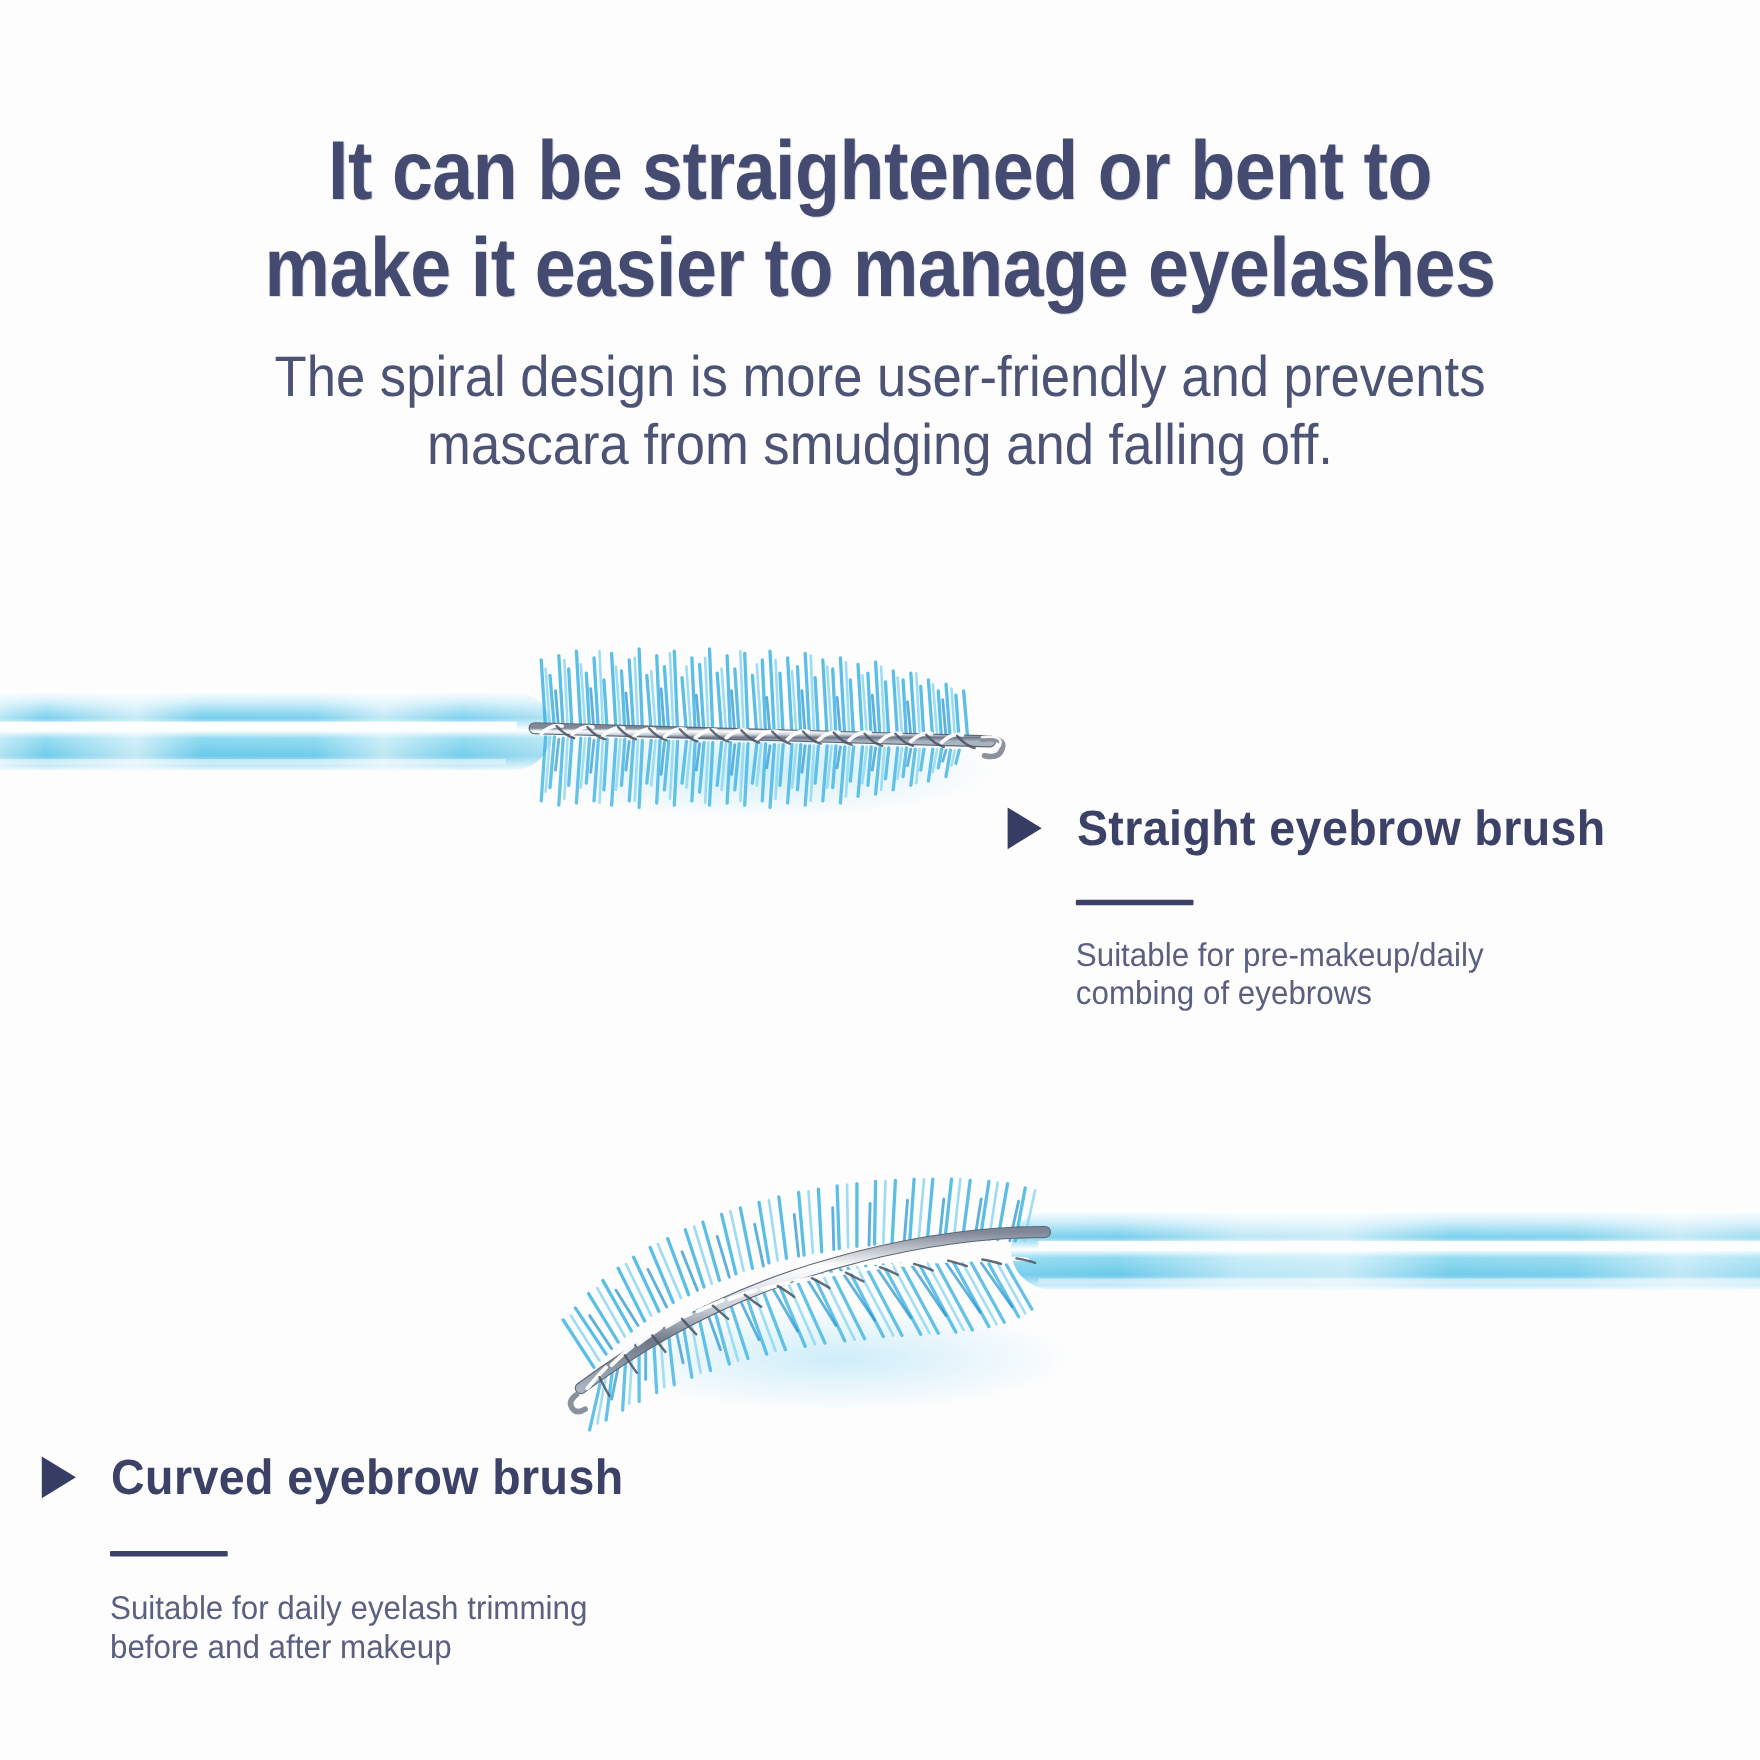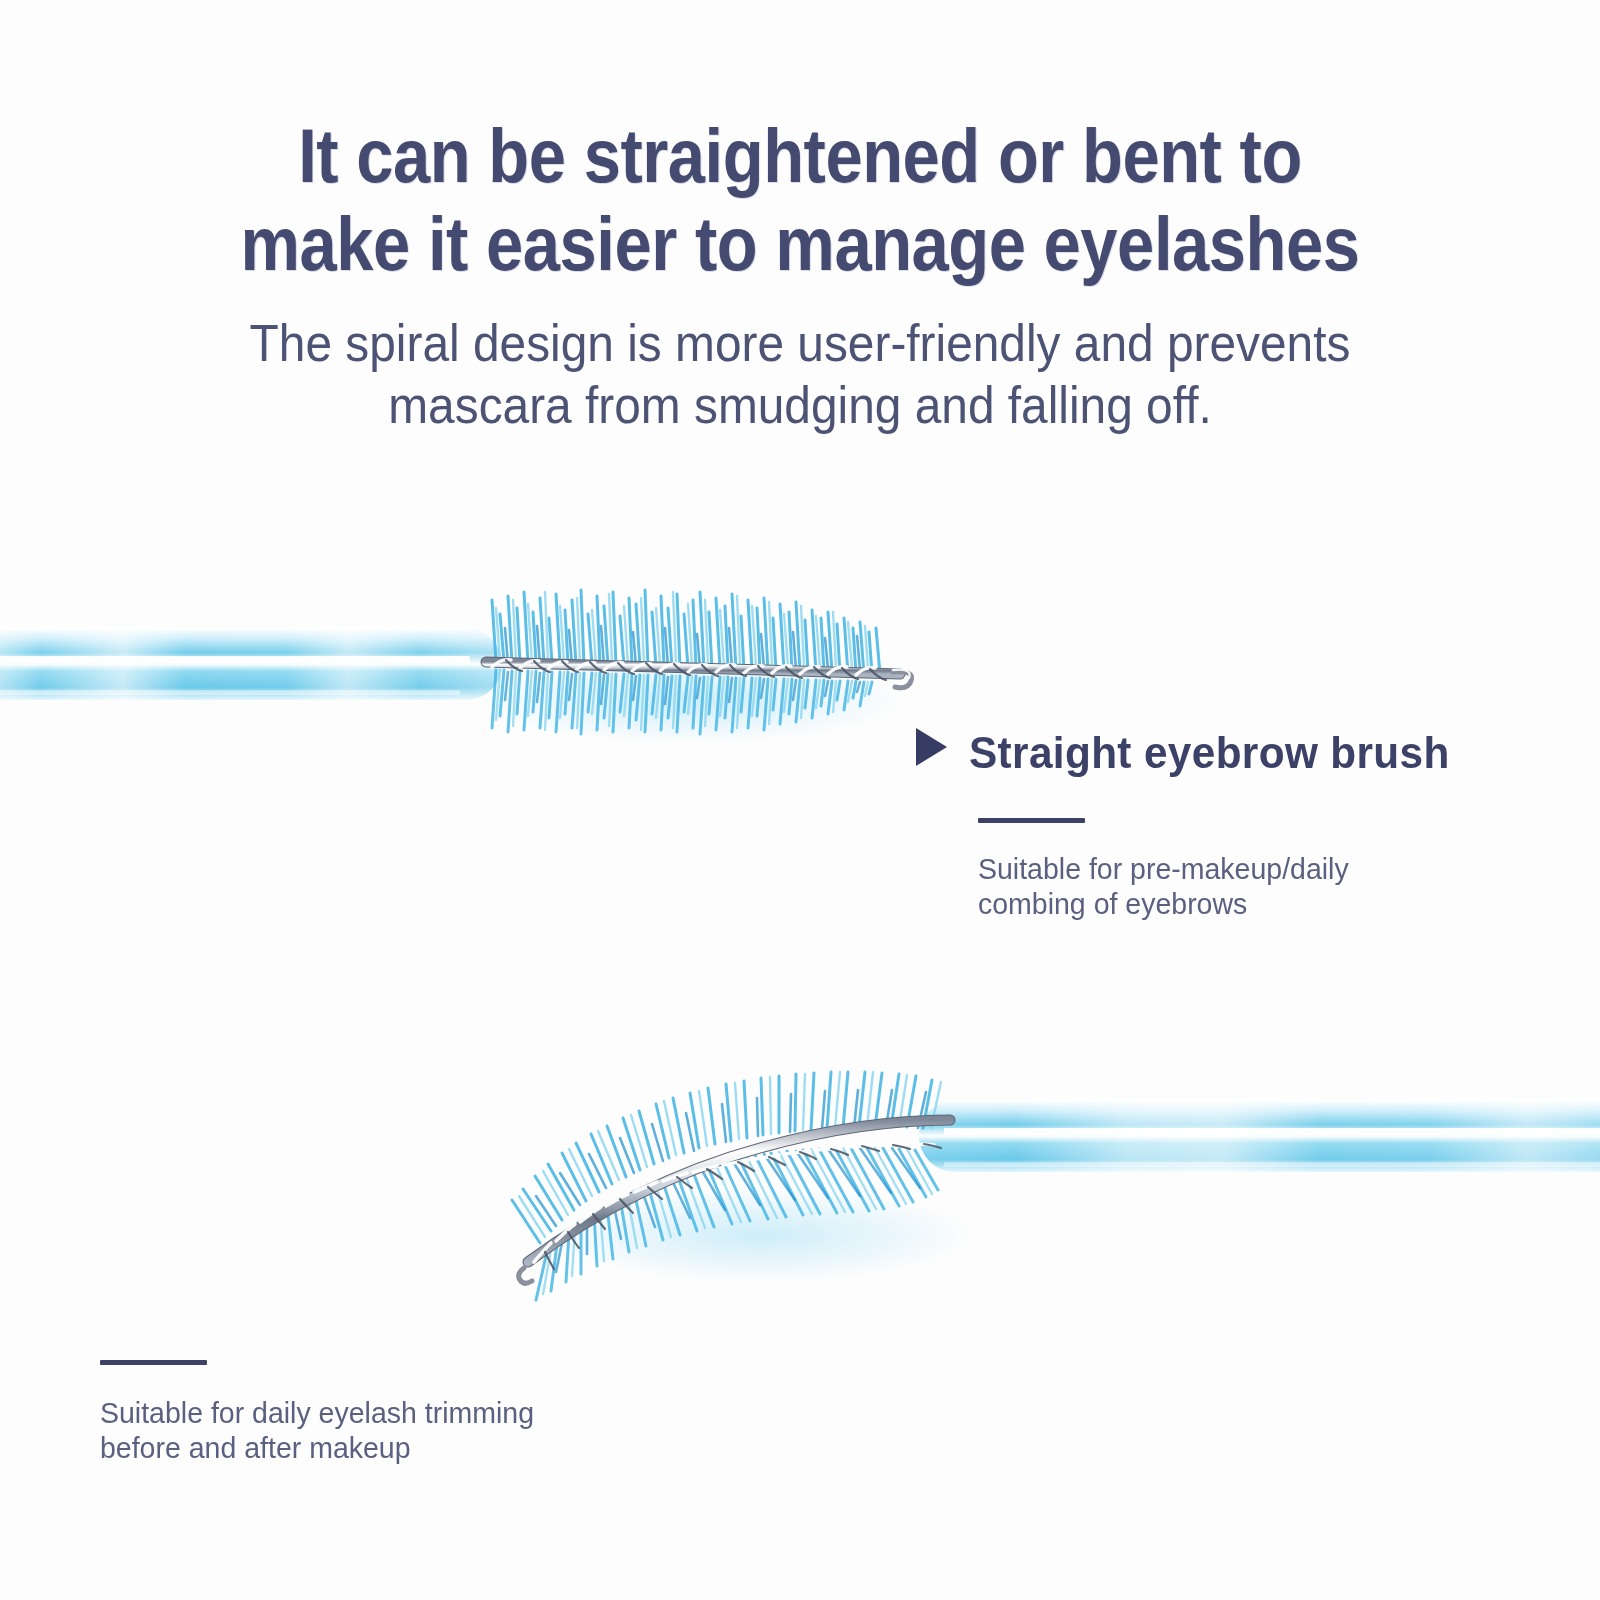--- a/index.html
+++ b/index.html
@@ -46,21 +46,22 @@
     line-height: 62px;
     transform: scaleX(0.92);
     transform-origin: center top;
     white-space: pre-line;
   }
 
   
   .callout { position: absolute; }
   .callout-title-row {
     display: flex;
-    gap: 22px;
+    align-items: center;
+    gap: 32px;
   }
   .tri {
     width: 0;
     height: 0;
     border-left: 31px solid #363c63;
     border-top: 19px solid transparent;
     border-bottom: 19px solid transparent;
   }
   .callout-title {
     color: #3c4167;
@@ -573,16 +574,20 @@
   <div class="callout-title-row">
     <span class="tri"></span>
     <span class="callout-title">Straight eyebrow brush</span>
   </div>
   <div class="rule"></div>
   <div class="callout-desc">Suitable for pre-makeup/daily
 combing of eyebrows</div>
 </div>
 
 <div class="callout" id="callout-curved">
+  <div class="callout-title-row">
+    <span class="tri"></span>
+    <span class="callout-title">Curved eyebrow brush</span>
+  </div>
   <div class="rule"></div>
   <div class="callout-desc">Suitable for daily eyelash trimming
 before and after makeup</div>
 </div>
 
 </body></html>

